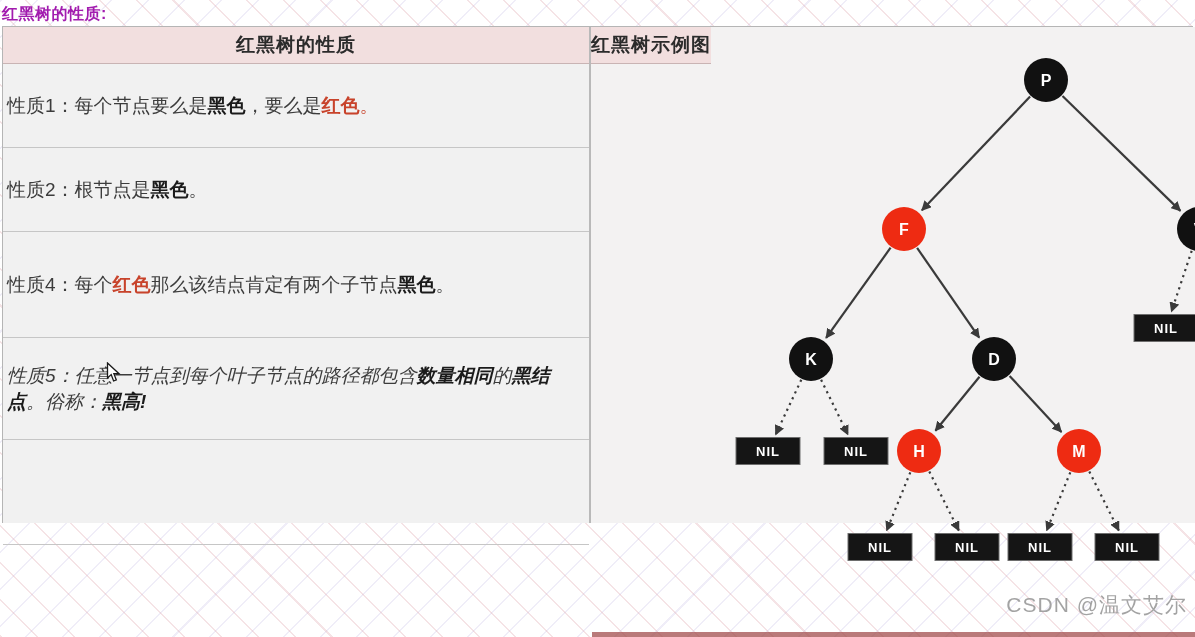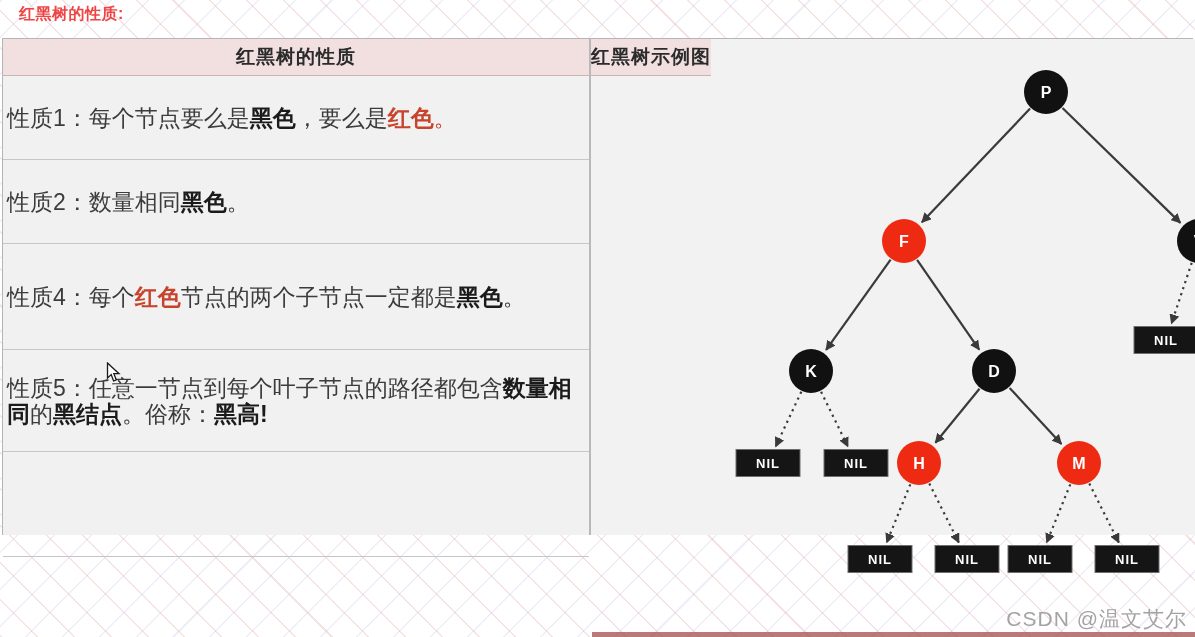--- a/index.html
+++ b/index.html
@@ -5,48 +5,48 @@
   html,body{margin:0;padding:0;}
   body{
     width:1195px;height:637px;position:relative;overflow:hidden;
     font-family:"Liberation Sans","DejaVu Sans",sans-serif;
     background-color:#ffffff;
     background-image:
       repeating-linear-gradient(45deg, rgba(222,164,172,0.30) 0 1.5px, transparent 1.5px 26px),
       repeating-linear-gradient(135deg, rgba(186,176,224,0.22) 0 1.5px, transparent 1.5px 26px);
   }
   .page-title{
-    position:absolute;top:4px;left:19px;
-    font-size:16px;font-weight:bold;color:#ef4444;letter-spacing:0.5px;
+    position:absolute;top:4px;left:2px;
+    font-size:16px;font-weight:bold;color:#a21caf;letter-spacing:0.5px;
   }
   .rb-table{
-    position:absolute;top:38px;left:2px;width:1191px;height:497px;
+    position:absolute;top:26px;left:2px;width:1191px;height:497px;
     display:flex;box-sizing:border-box;
     border:1px solid #b5b5b5;border-bottom:none;
     background:#f1f1f1;
   }
   .col-left{width:586px;flex:none;border-right:2px solid #b9b9b9;display:flex;flex-direction:column;}
   .col-right{flex:1;background:#f3f2f2;display:flex;flex-direction:row;}
   .th{
     height:37px;flex:none;background:#f2dfdf;border-bottom:1px solid #c9b4b4;
     display:flex;align-items:center;justify-content:center;
     font-weight:bold;font-size:19px;color:#2b2b2b;box-sizing:border-box;letter-spacing:1px;
   }
   .prop-row{
     box-sizing:border-box;border-bottom:1px solid #c6c6c6;
     display:flex;flex-direction:column;justify-content:center;
-    padding:0 16px 0 4px;font-size:23px;color:#3c3c3c;line-height:26px;
+    padding:0 16px 0 4px;font-size:19px;color:#3c3c3c;line-height:26px;
   }
   .prop-line{min-height:26px;}
   .seg-b{font-weight:bold;color:#1b1b1b;}
   .seg-r{color:#c8432b;}
   .tree-area{position:relative;height:562px;}
   .tree-area svg{display:block;}
   .watermark{
-    position:absolute;right:8px;bottom:4px;z-index:6;
+    position:absolute;right:8px;bottom:18px;z-index:6;
     font-size:21px;color:rgba(158,158,158,0.95);letter-spacing:1px;
   }
   .bottom-bar{
     position:absolute;left:592px;top:632px;width:603px;height:5px;
     background:#a34d4d;opacity:0.75;z-index:5;
   }
   .cursor{position:absolute;left:106px;top:362px;z-index:9;}
 </style>
 </head>
 <body>
@@ -54,26 +54,26 @@
 <div class="page-title">红黑树的性质:</div>
 
 <div class="rb-table">
   <div class="col-left">
     <div class="th">红黑树的性质</div>
     <div>
         <div class="prop-row" style="height: 84px;">
           <div class="prop-line"><span>性质1：每个节点要么是</span><span class="seg-b">黑色</span><span>，要么是</span><span class="seg-b seg-r">红色</span><span class="seg-r">。</span></div>
         </div>
         <div class="prop-row" style="height: 84px;">
-          <div class="prop-line"><span>性质2：数量相同</span><span class="seg-b">黑色</span><span>。</span></div>
+          <div class="prop-line"><span>性质2：根节点是</span><span class="seg-b">黑色</span><span>。</span></div>
         </div>
         <div class="prop-row" style="height: 106px;">
-          <div class="prop-line"><span>性质4：每个</span><span class="seg-b seg-r">红色</span><span>节点的两个子节点一定都是</span><span class="seg-b">黑色</span><span>。</span></div>
+          <div class="prop-line"><span>性质4：每个</span><span class="seg-b seg-r">红色</span><span>那么该结点肯定有两个子节点</span><span class="seg-b">黑色</span><span>。</span></div>
         </div>
-        <div class="prop-row" style="height: 102px;">
+        <div class="prop-row" style="height: 102px; font-style: italic;">
           <div class="prop-line"><span>性质5：任意一节点到每个叶子节点的路径都包含</span><span class="seg-b">数量相同</span><span>的</span><span class="seg-b">黑结点</span><span>。俗称：</span><span class="seg-b">黑高</span><span class="seg-b">!</span></div>
         </div>
         <div class="prop-row" style="height: 105px;">
         </div>
       </div>
   </div>
   <div class="col-right">
     <div class="th">红黑树示例图</div>
     <div class="tree-area">
         <svg width="603" height="562" viewBox="0 0 603 562">

